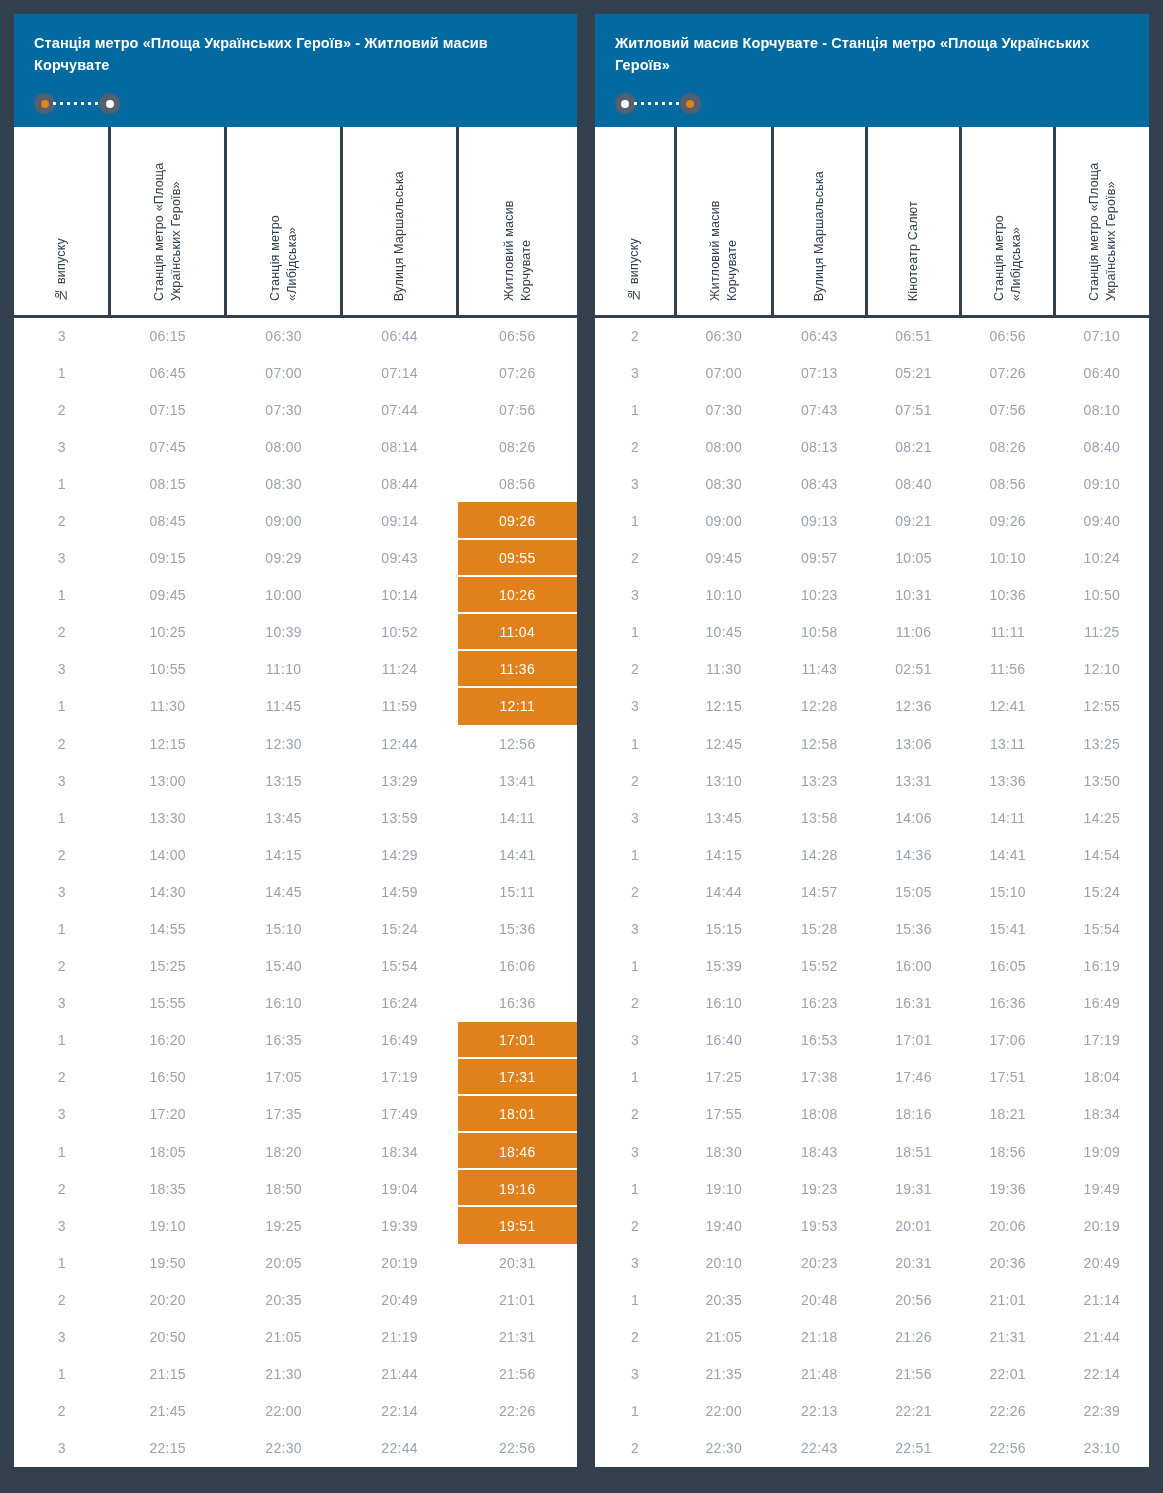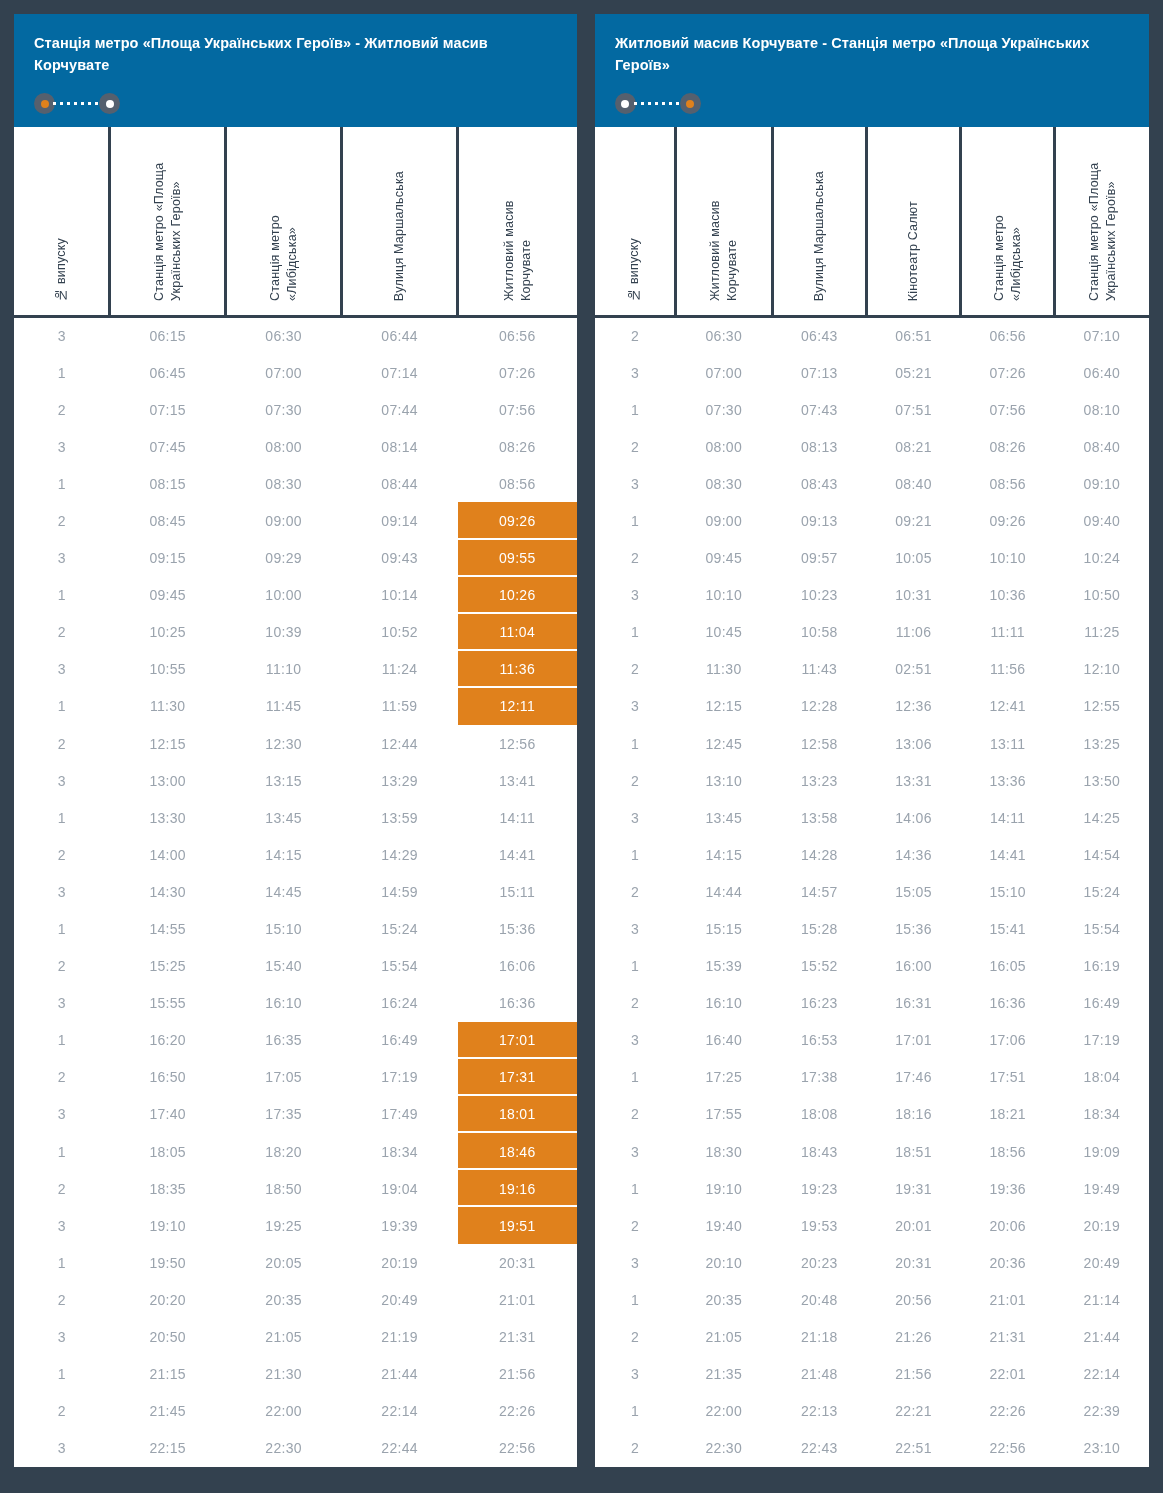--- a/index.html
+++ b/index.html
@@ -303,21 +303,21 @@
           </tr>
           <tr>
             <td>2</td>
             <td>16:50</td>
             <td>17:05</td>
             <td>17:19</td>
             <td class="hl">17:31</td>
           </tr>
           <tr>
             <td>3</td>
-            <td>17:40</td>
+            <td>17:20</td>
             <td>17:35</td>
             <td>17:49</td>
             <td class="hl">18:01</td>
           </tr>
           <tr>
             <td>1</td>
             <td>18:05</td>
             <td>18:20</td>
             <td>18:34</td>
             <td class="hl">18:46</td>

